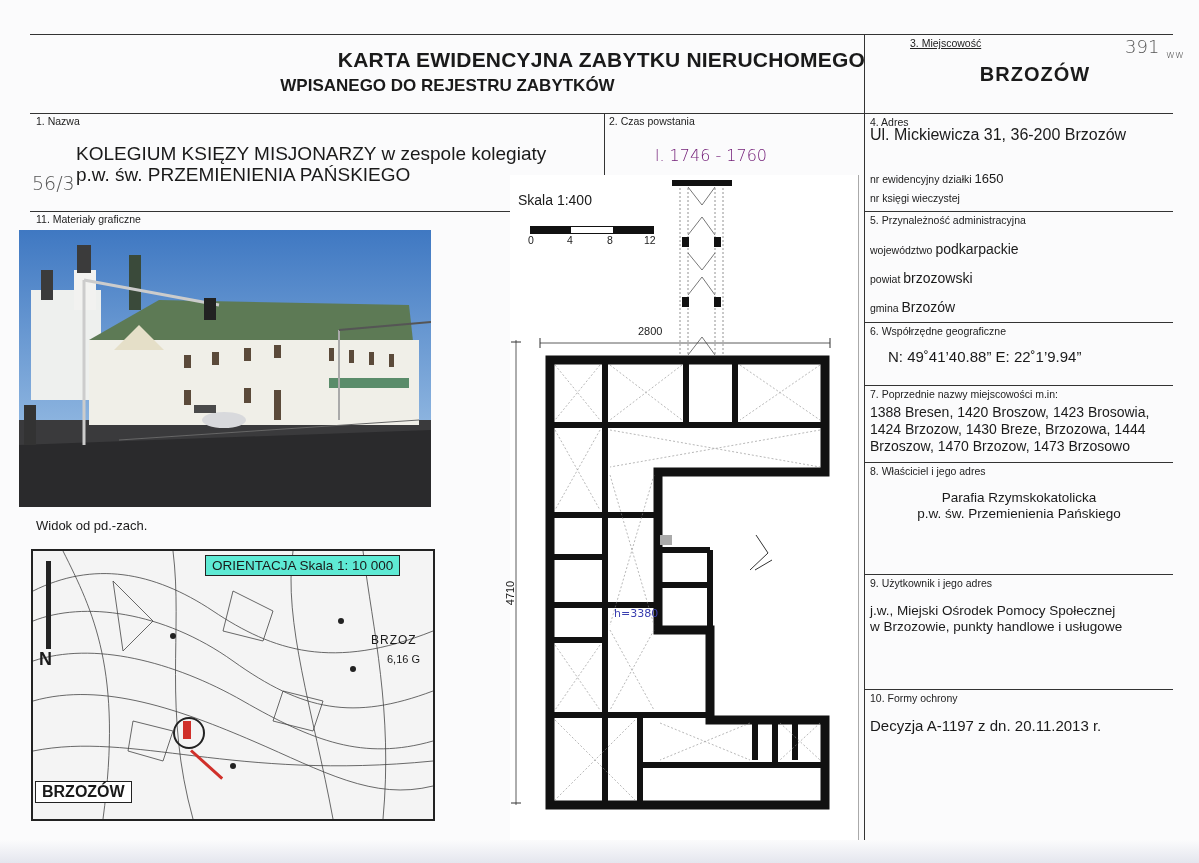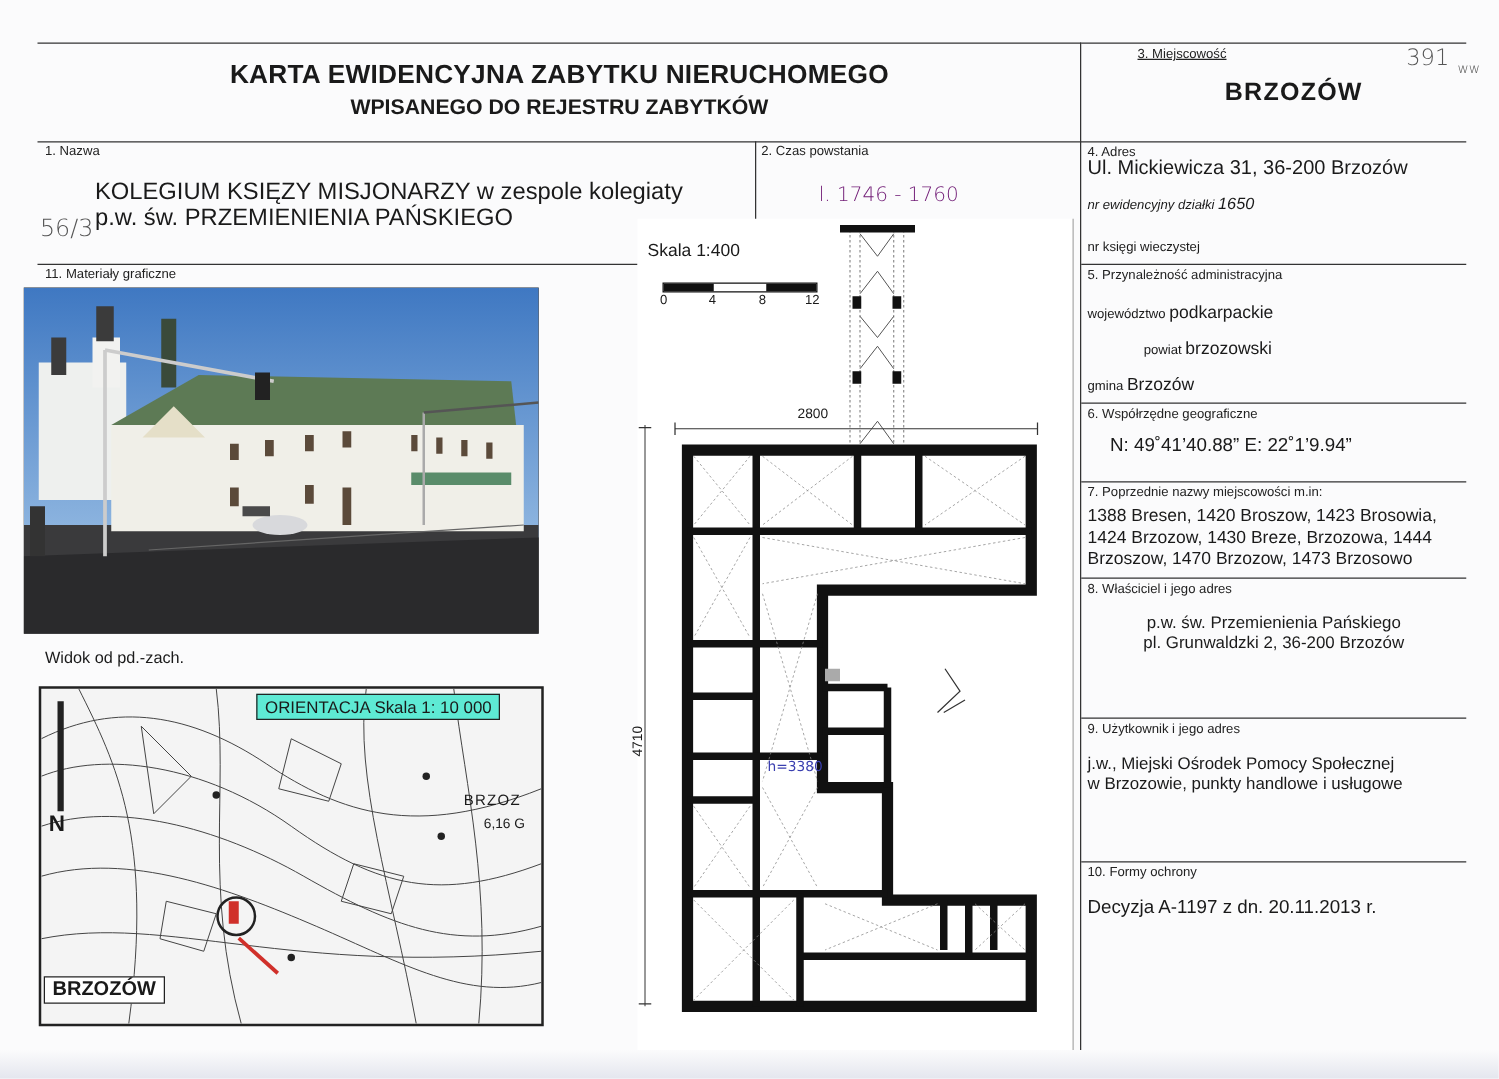--- a/index.html
+++ b/index.html
@@ -5,21 +5,21 @@
   html, body { margin:0; padding:0; }
   body {
     width:1199px; height:863px; position:relative; overflow:hidden;
     background:#fbfbfc;
     font-family:"Liberation Sans", sans-serif; color:#1a1a1a;
   }
   .abs { position:absolute; }
   .hline { position:absolute; height:0; border-top:1.5px solid #333; }
   .vline { position:absolute; width:0; border-left:1.5px solid #333; }
   .label { position:absolute; font-size:10.5px; color:#222; }
-  .title1 { position:absolute; left:30px; width:835px; top:48px; text-align:center; font-weight:bold; font-size:21px; letter-spacing:0.2px; }
+  .title1 { position:absolute; left:30px; width:835px; top:48px; text-align:right; font-weight:bold; font-size:21px; letter-spacing:0.2px; }
   .title2 { position:absolute; left:30px; width:835px; top:76px; text-align:center; font-weight:bold; font-size:17px; }
   .city { position:absolute; left:865px; width:340px; top:63px; text-align:center; font-weight:bold; font-size:20px; letter-spacing:1px; }
   .hand { position:absolute; font-family:"DejaVu Sans", sans-serif; color:#555; font-weight:lighter; }
   .name1 { position:absolute; left:76px; top:143px; font-size:19px; }
   .name2 { position:absolute; left:76px; top:164px; font-size:19px; }
   .big { font-size:16px; }
   .rtxt { position:absolute; left:870px; font-size:14.5px; line-height:18px; }
   .small { font-size:10.5px; }
   .photo { position:absolute; left:19px; top:230px; width:412px; height:277px; overflow:hidden; background:#2d2d2d; }
   .map { position:absolute; left:31px; top:549px; width:400px; height:268px; overflow:hidden; background:#f4f4f4; border:2px solid #222; }
@@ -54,40 +54,40 @@
 <div class="label" style="left:36px;top:115px;">1. Nazwa</div>
 <div class="name1">KOLEGIUM KSIĘZY MISJONARZY w zespole kolegiaty</div>
 <div class="name2">p.w. św. PRZEMIENIENIA PAŃSKIEGO</div>
 <div class="hand" style="left:32px;top:172px;font-size:19px;">56/3</div>
 
 <div class="label" style="left:609px;top:115px;">2. Czas powstania</div>
 <div class="hand" style="left:655px;top:146px;font-size:16px;color:#701a75;">l. 1746 - 1760</div>
 
 <div class="label" style="left:870px;top:116px;">4. Adres</div>
 <div class="rtxt" style="top:126px;font-size:16px;">Ul. Mickiewicza 31, 36-200 Brzozów</div>
-<div class="rtxt small" style="top:154px;font-style:italic;"><span>nr ewidencyjny działki</span> <span class="big" style="font-size:13px">1650</span></div>
+<div class="rtxt small" style="top:170px;"><span>nr ewidencyjny działki</span> <span class="big" style="font-size:13px">1650</span></div>
 <div class="rtxt small" style="top:189px;">nr księgi wieczystej</div>
 
 <div class="label" style="left:870px;top:214px;">5. Przynależność administracyjna</div>
 <div class="rtxt small" style="top:240px;"><span>województwo</span> <span style="font-size:14px">podkarpackie</span></div>
-<div class="rtxt small" style="top:269px;margin-left:45px;"><span>powiat</span> <span style="font-size:14px">brzozowski</span></div>
+<div class="rtxt small" style="top:269px;"><span>powiat</span> <span style="font-size:14px">brzozowski</span></div>
 <div class="rtxt small" style="top:298px;"><span>gmina</span> <span style="font-size:14px">Brzozów</span></div>
 
 <div class="label" style="left:870px;top:325px;">6. Współrzędne geograficzne</div>
 <div class="rtxt" style="left:888px;top:348px;font-size:15px;">N: 49˚41’40.88” E: 22˚1’9.94”</div>
 
 <div class="label" style="left:870px;top:388px;">7. Poprzednie nazwy miejscowości m.in:</div>
 <div class="rtxt" style="top:403px;font-size:14px;">1388 Bresen, 1420 Broszow, 1423 Brosowia,</div>
 <div class="rtxt" style="top:420px;font-size:14px;">1424 Brzozow, 1430 Breze, Brzozowa, 1444</div>
 <div class="rtxt" style="top:437px;font-size:14px;">Brzoszow, 1470 Brzozow, 1473 Brzosowo</div>
 
 <div class="label" style="left:870px;top:465px;">8. Właściciel i jego adres</div>
 <div class="rtxt" style="left:865px;width:308px;text-align:center;top:490px;font-size:13.5px;line-height:16px;">
+  <div>Parafia Rzymskokatolicka</div>
   <div>p.w. św. Przemienienia Pańskiego</div>
-  <div>pl. Grunwaldzki 2, 36-200 Brzozów</div>
 </div>
 
 <div class="label" style="left:870px;top:577px;">9. Użytkownik i jego adres</div>
 <div class="rtxt" style="top:603px;font-size:13.5px;line-height:16px;">
   <div>j.w., Miejski Ośrodek Pomocy Społecznej</div>
   <div>w Brzozowie, punkty handlowe i usługowe</div>
 </div>
 
 <div class="label" style="left:870px;top:692px;">10. Formy ochrony</div>
 <div class="rtxt" style="top:717px;font-size:15px;">Decyzja A-1197 z dn. 20.11.2013 r.</div>

